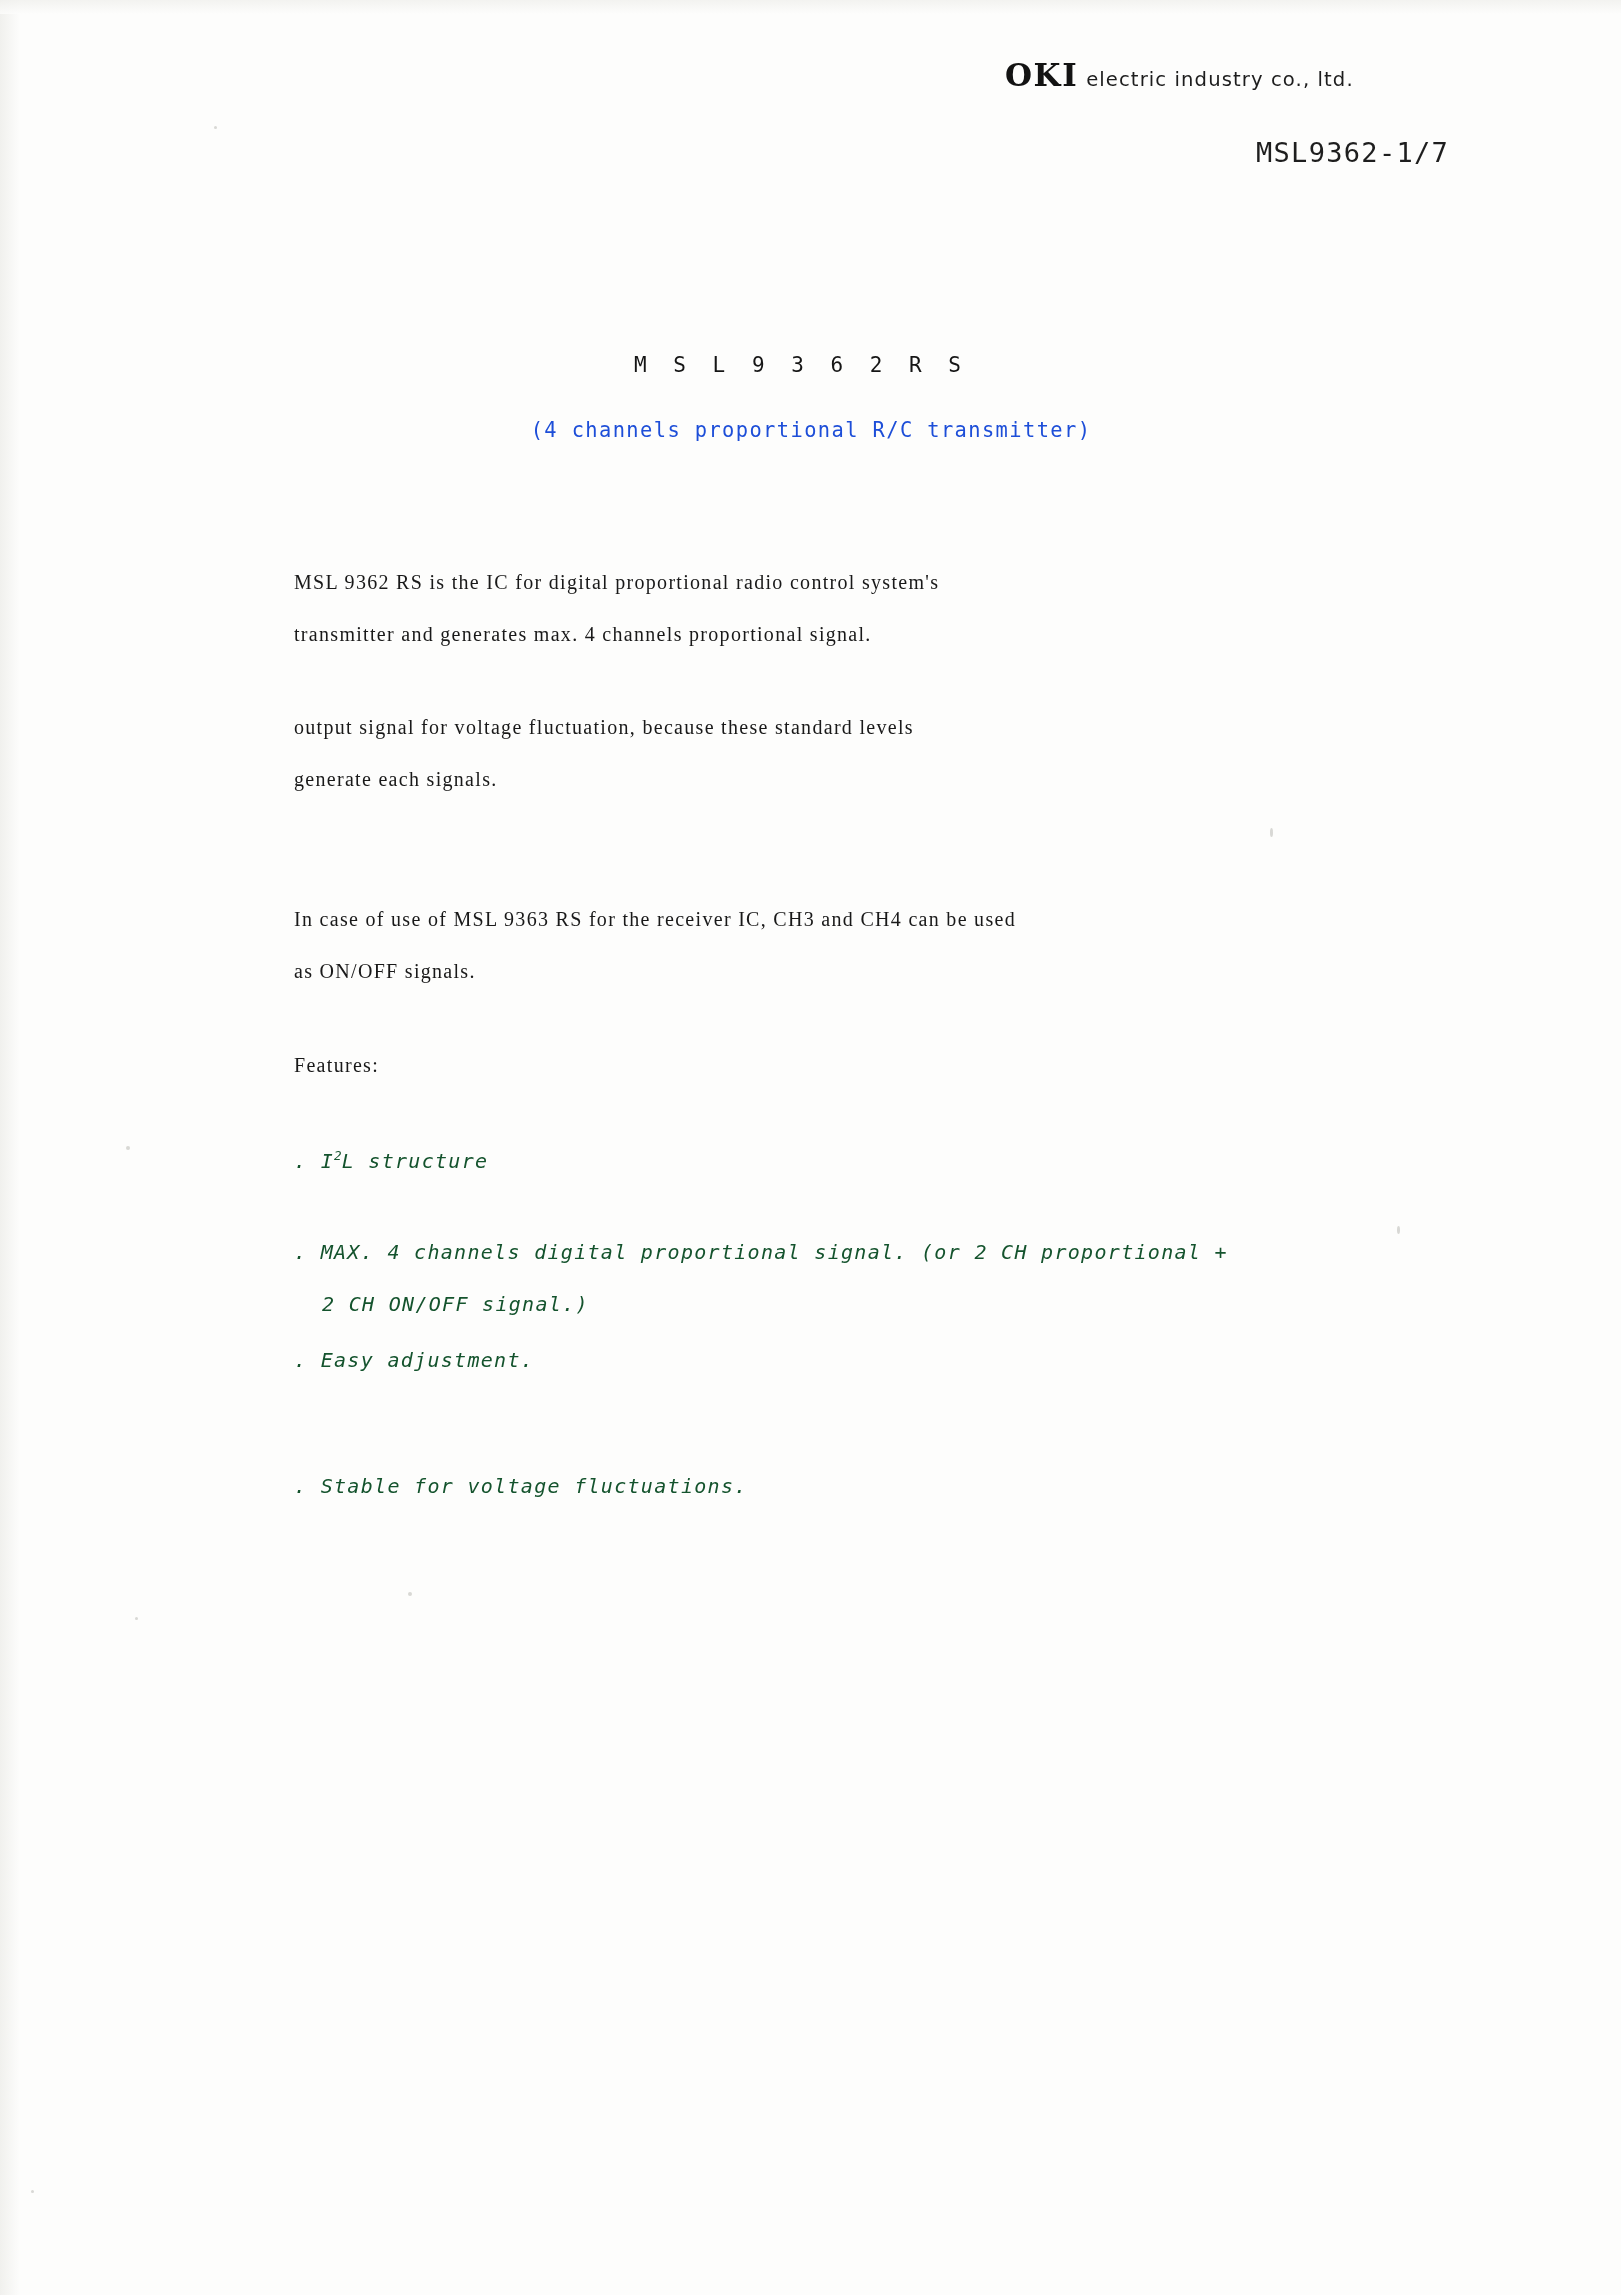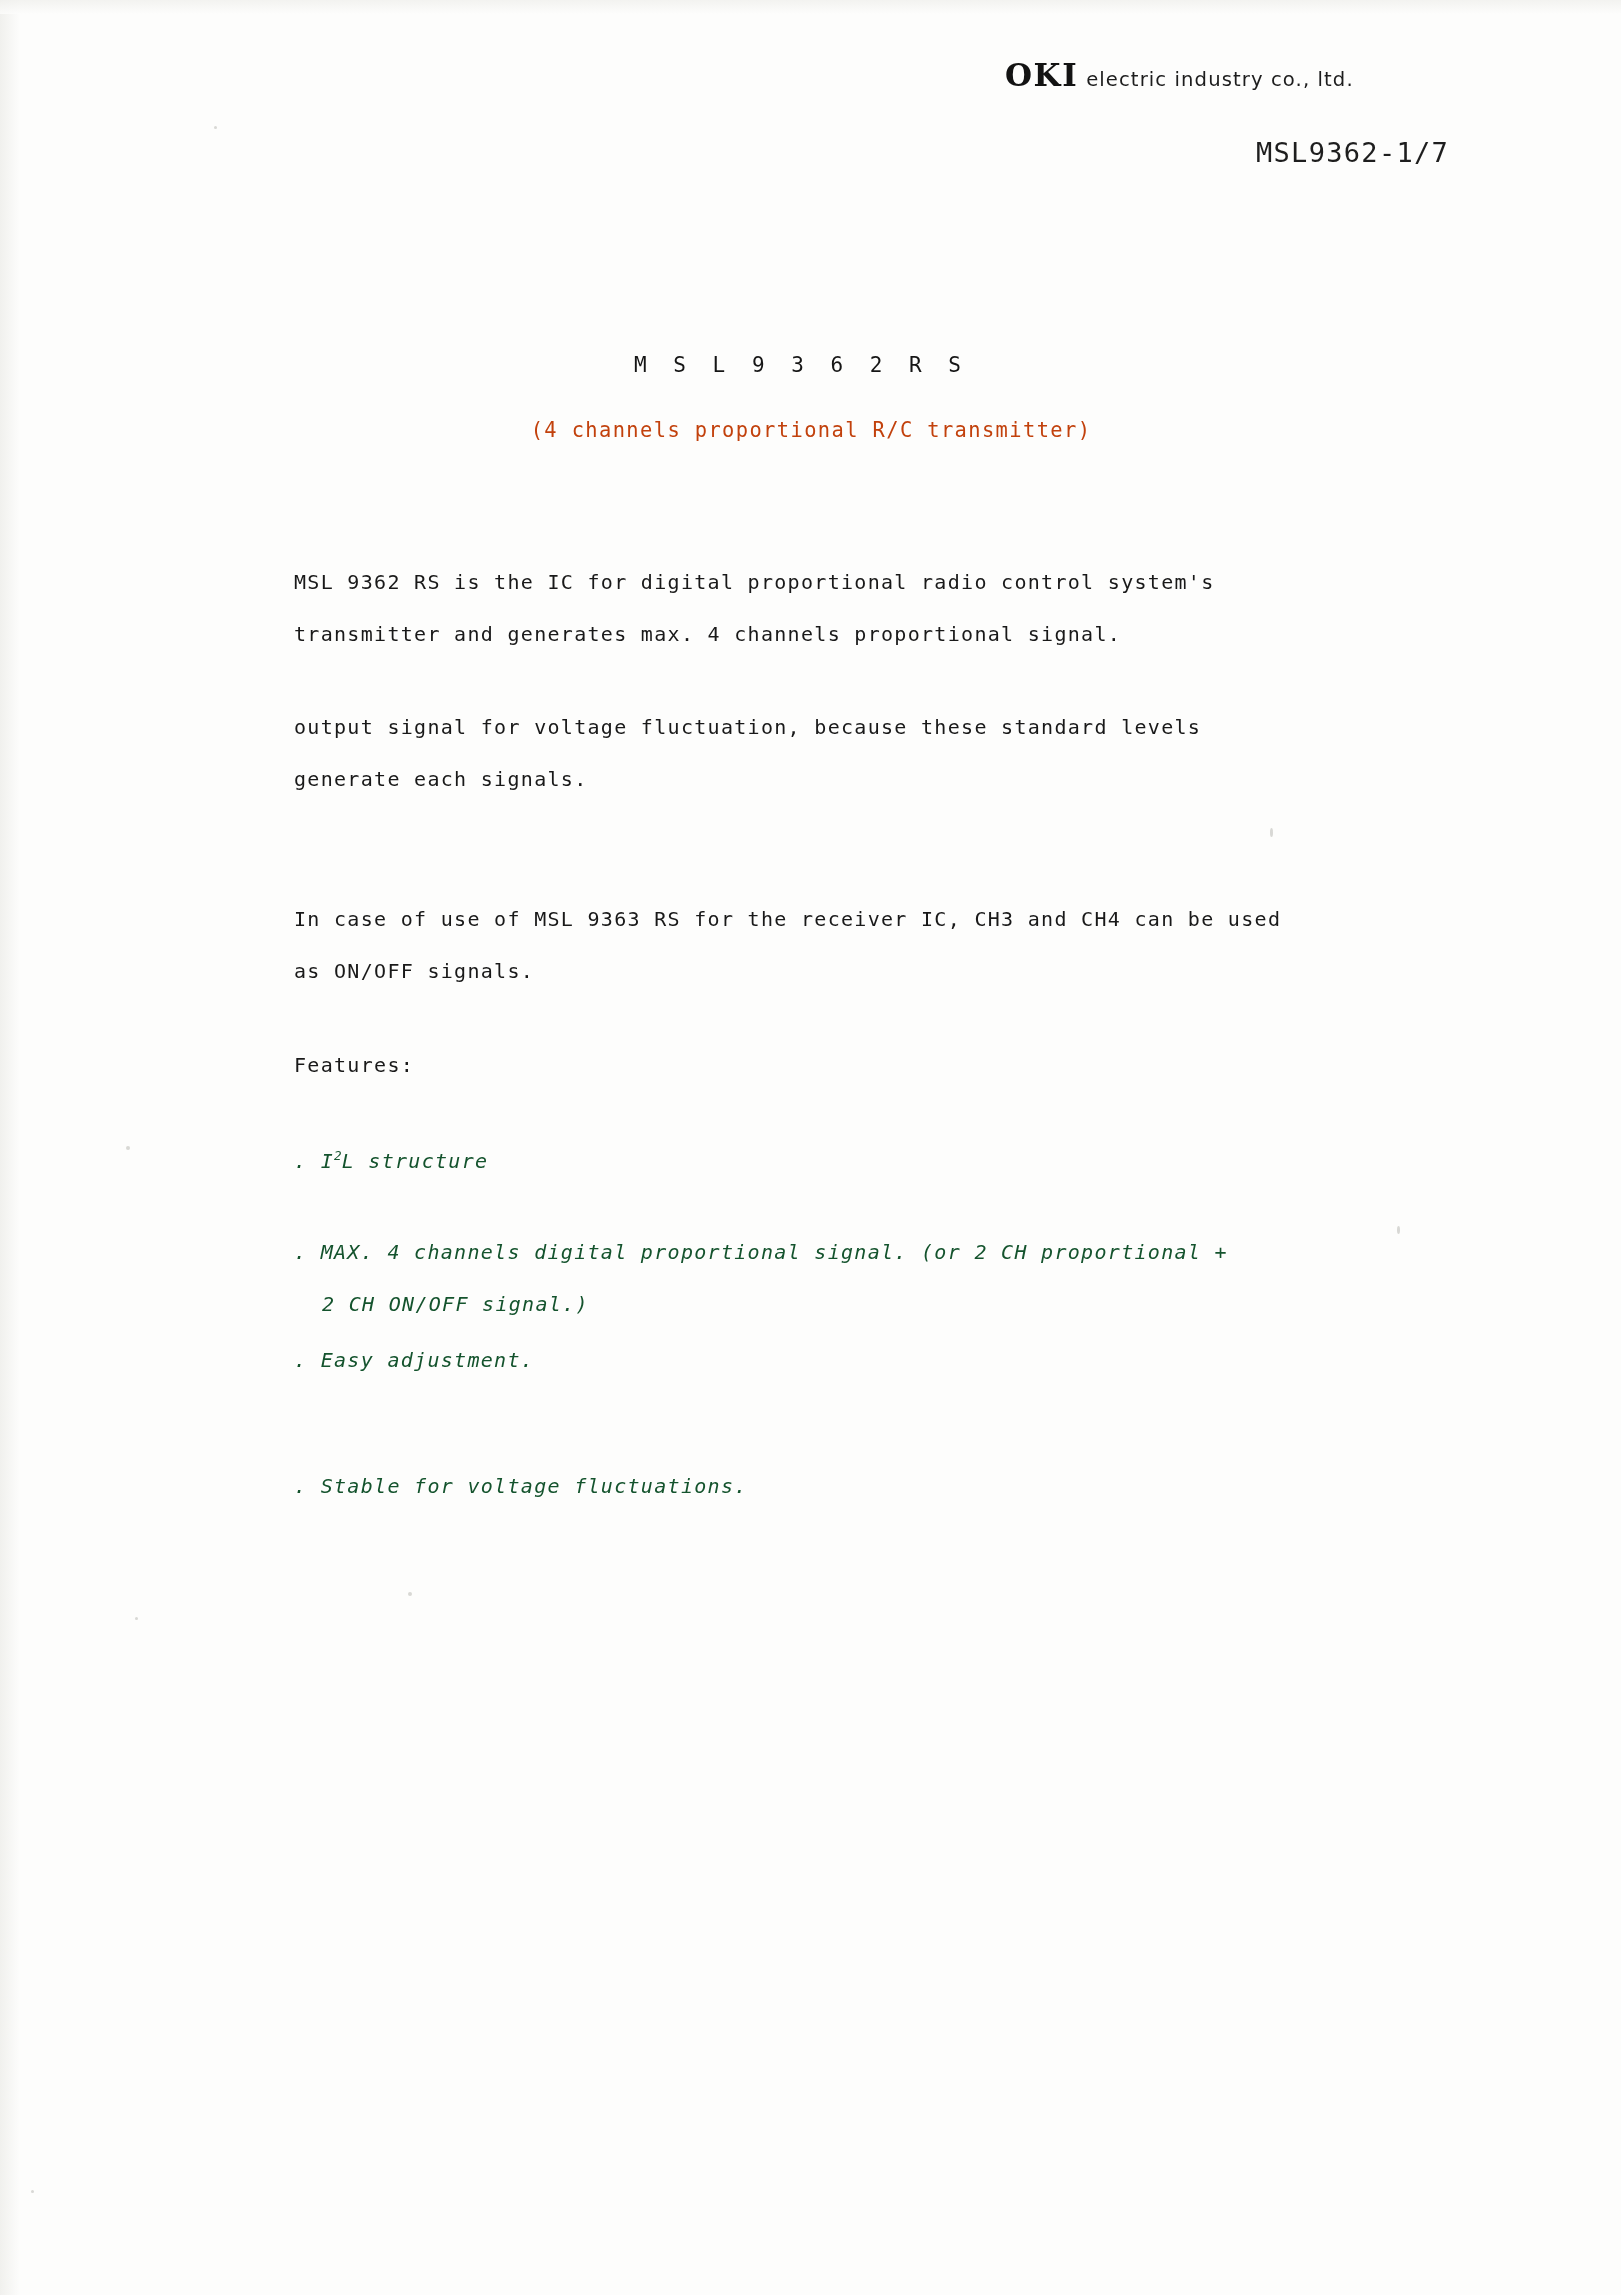--- a/index.html
+++ b/index.html
@@ -84,35 +84,36 @@
     color: #151515;
   }
   .title-sub {
     position: absolute;
     top: 418px;
     left: 0;
     width: 1622px;
     text-align: center;
     font-size: 20.4px;
     letter-spacing: 1.4px;
-    color: #c2410c;
+    color: #1d4ed8;
   }
 
   
   .body-block {
     position: absolute;
     left: 294px;
     width: 1225px;
   }
   .para {
     font-size: 20px;
     line-height: 52px;
     letter-spacing: 1.3px;
     color: #191919;
     margin: 0;
+    font-family: Liberation Serif, serif;
   }
   .p1 { top: 556px; }
   .p2 { top: 701px; }
   .p3 { top: 893px; }
   .features-label { top: 1039px; }
 
   .bullet {
     font-size: 20px;
     line-height: 52px;
     letter-spacing: 1.3px;

